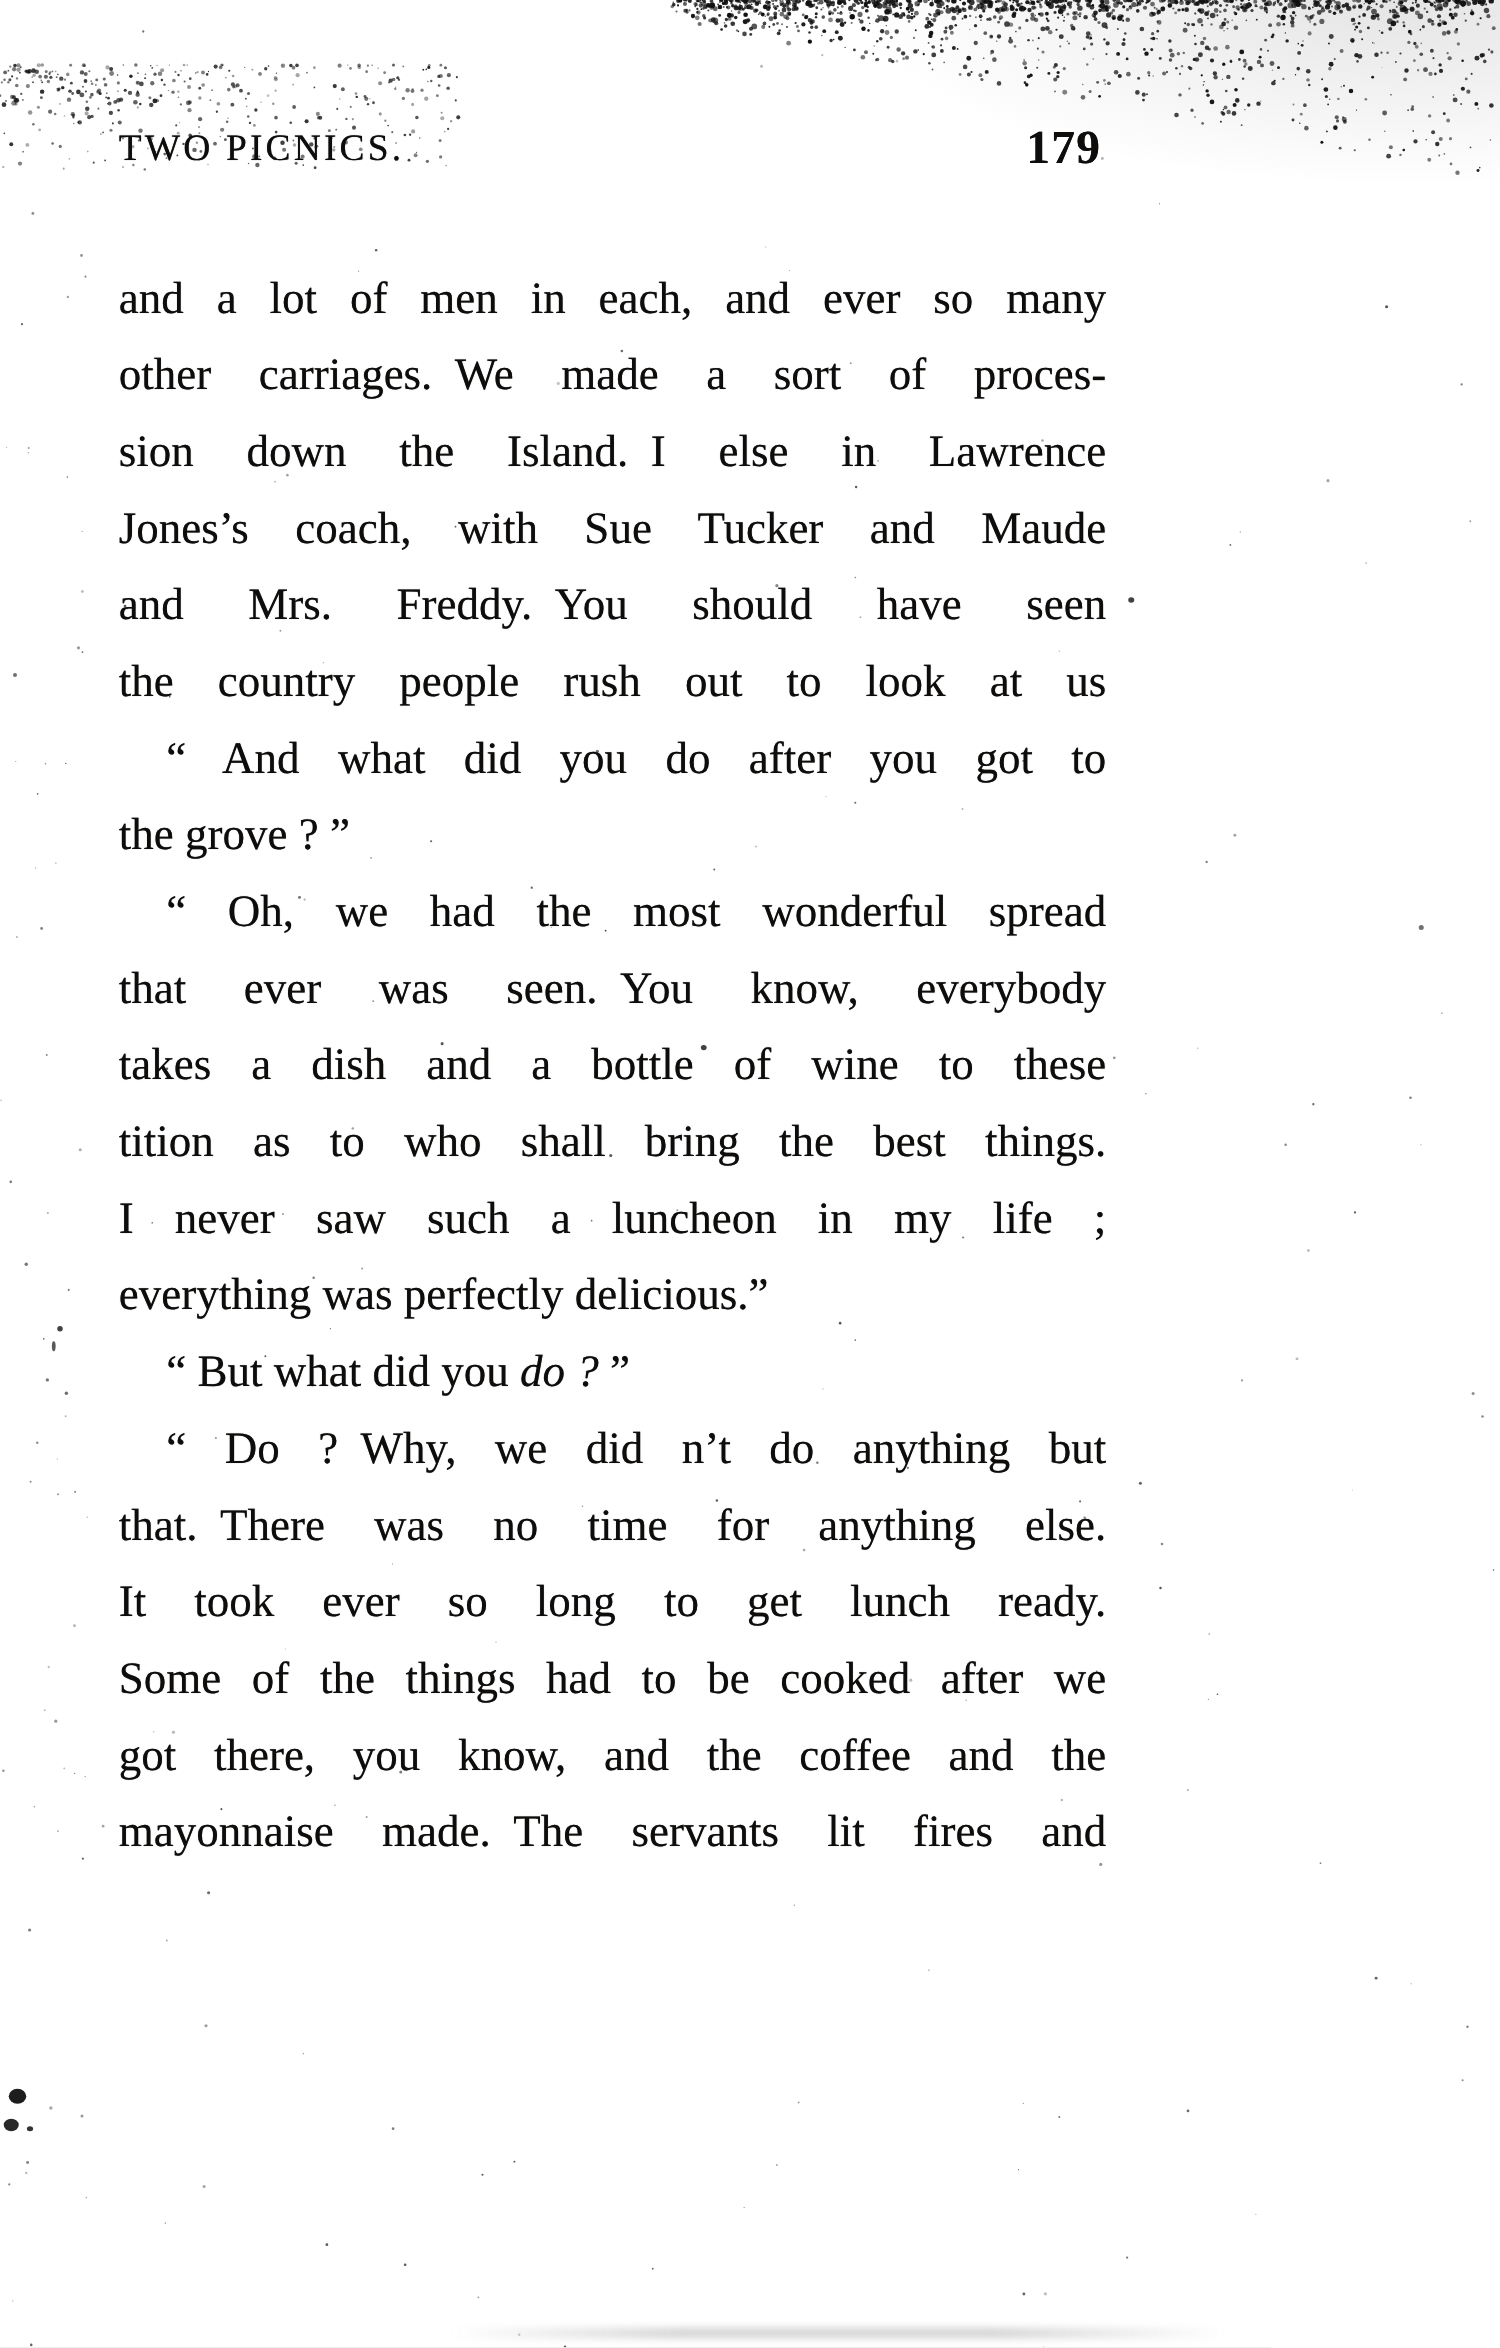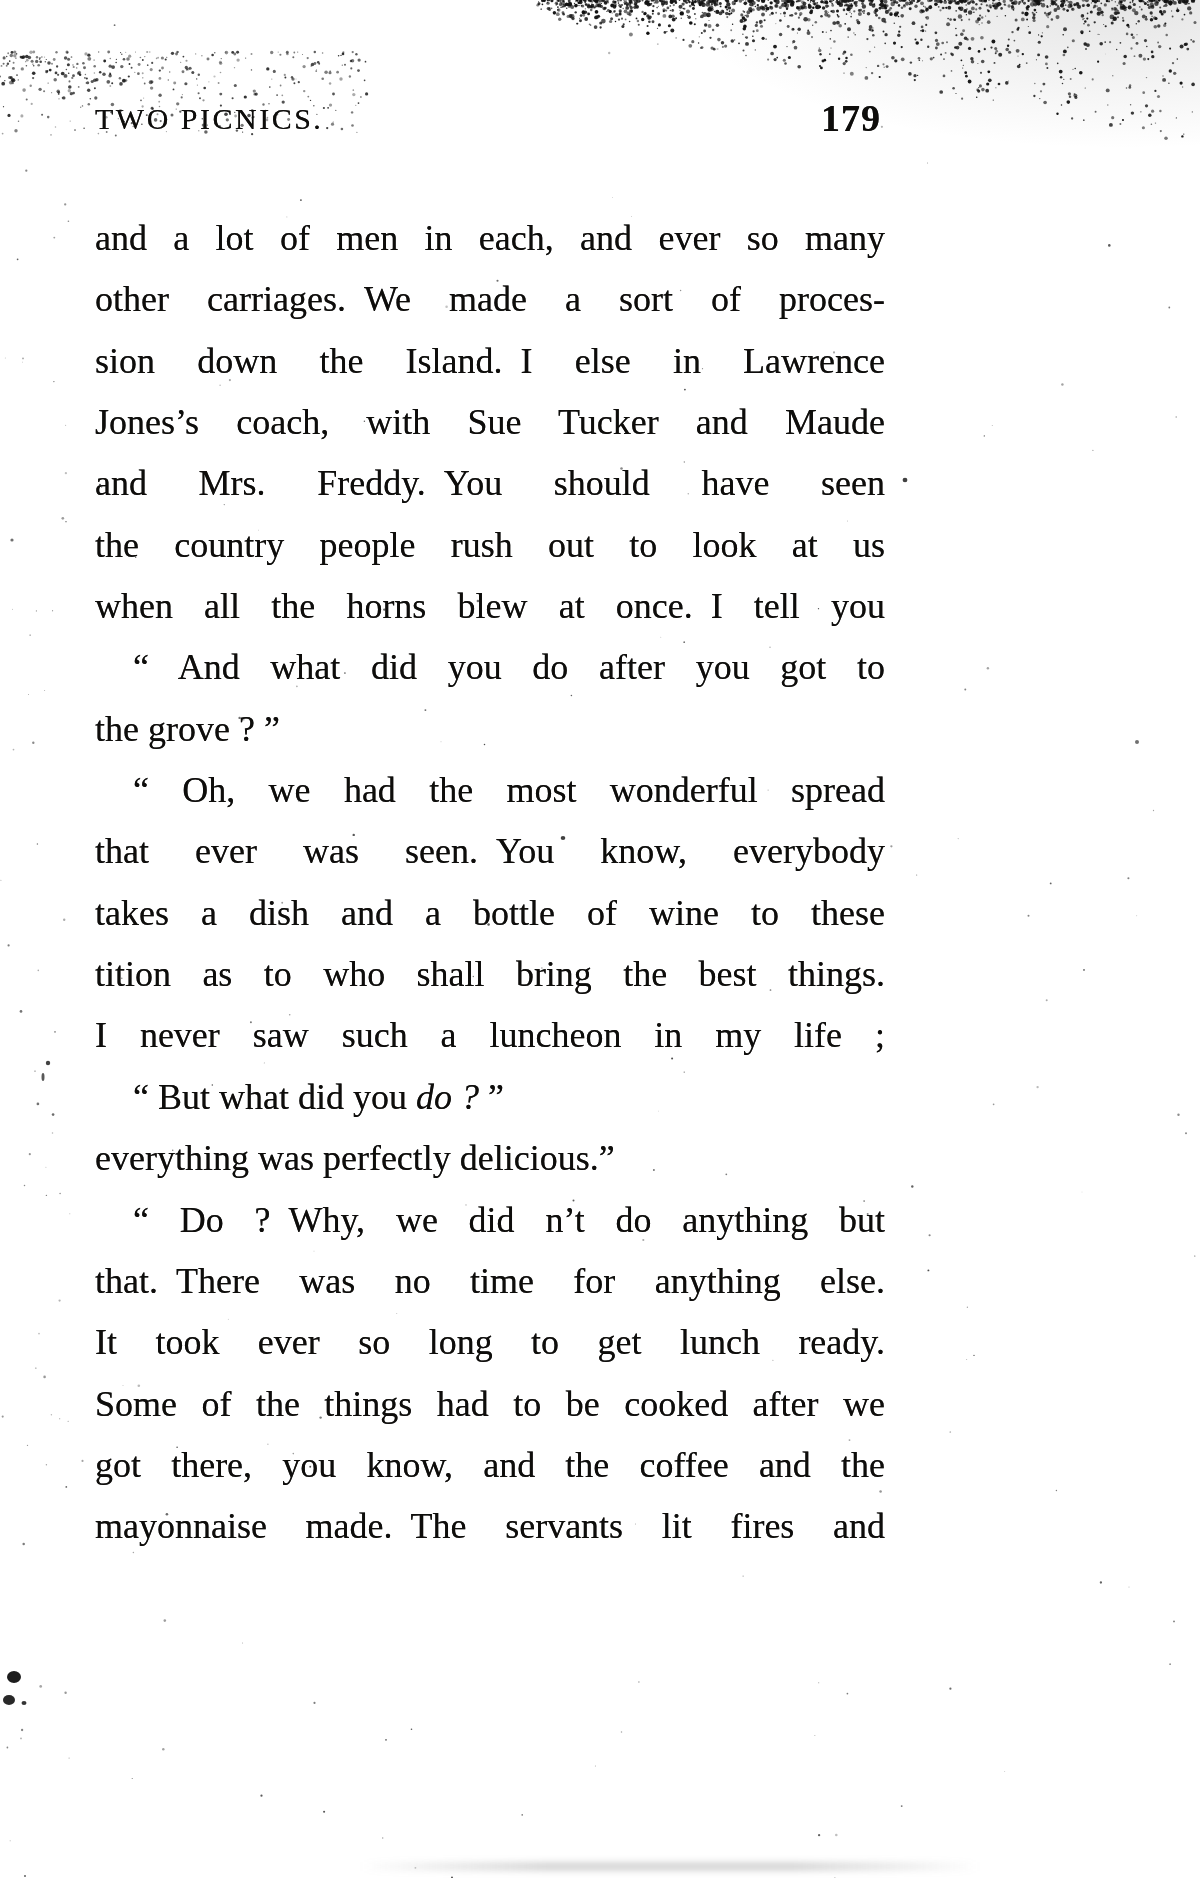--- a/index.html
+++ b/index.html
@@ -59,30 +59,29 @@
     <div class="page-number">179</div>
   </div>
 
   <div class="text-block">
       <div class="line j"><span>and a lot of men in each, and ever so many</span></div>
       <div class="line j"><span>other carriages. We made a sort of proces-</span></div>
       <div class="line j"><span>sion down the Island. I else in Lawrence</span></div>
       <div class="line j"><span>Jones’s coach, with Sue Tucker and Maude</span></div>
       <div class="line j"><span>and Mrs. Freddy. You should have seen</span></div>
       <div class="line j"><span>the country people rush out to look at us</span></div>
-      <div class="line j"><span>when all the horns blew at once. I tell you</span></div>
       <div class="line j ind"><span>“ And what did you do after you got to</span></div>
       <div class="line"><span>the grove ? ”</span></div>
       <div class="line j ind"><span>“ Oh, we had the most wonderful spread</span></div>
       <div class="line j"><span>that ever was seen. You know, everybody</span></div>
       <div class="line j"><span>takes a dish and a bottle of wine to these</span></div>
       <div class="line j"><span>tition as to who shall bring the best things.</span></div>
       <div class="line j"><span>I never saw such a luncheon in my life ;</span></div>
+      <div class="line"><span>everything was perfectly delicious.”</span></div>
       <div class="line ind"><span>“ But what did you </span><span class="it">do ?</span><span> ”</span></div>
-      <div class="line"><span>everything was perfectly delicious.”</span></div>
       <div class="line j ind"><span>“ Do ? Why, we did n’t do anything but</span></div>
       <div class="line j"><span>that. There was no time for anything else.</span></div>
       <div class="line j"><span>It took ever so long to get lunch ready.</span></div>
       <div class="line j"><span>Some of the things had to be cooked after we</span></div>
       <div class="line j"><span>got there, you know, and the coffee and the</span></div>
       <div class="line j"><span>mayonnaise made. The servants lit fires and</span></div>
     </div>
 
   <svg class="noise-svg" width="1200" height="1878" viewBox="0 0 1200 1878" id="noise">
       <circle cx="583.4" cy="12.1" r="1.85" fill="#111" fill-opacity="0.99"></circle>

